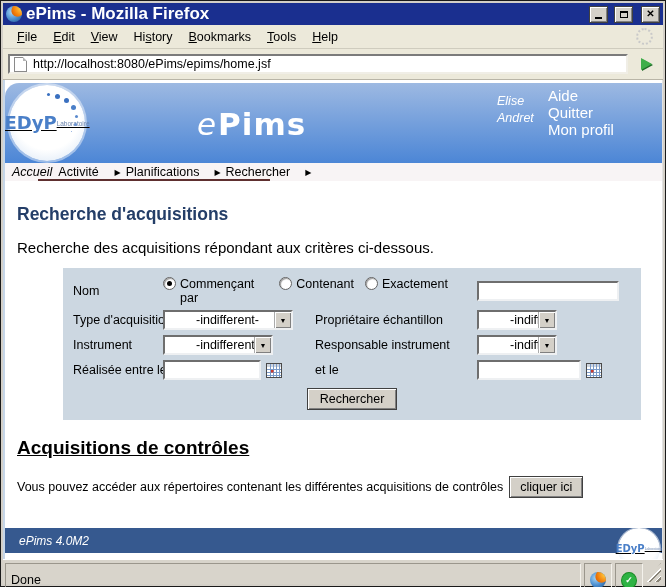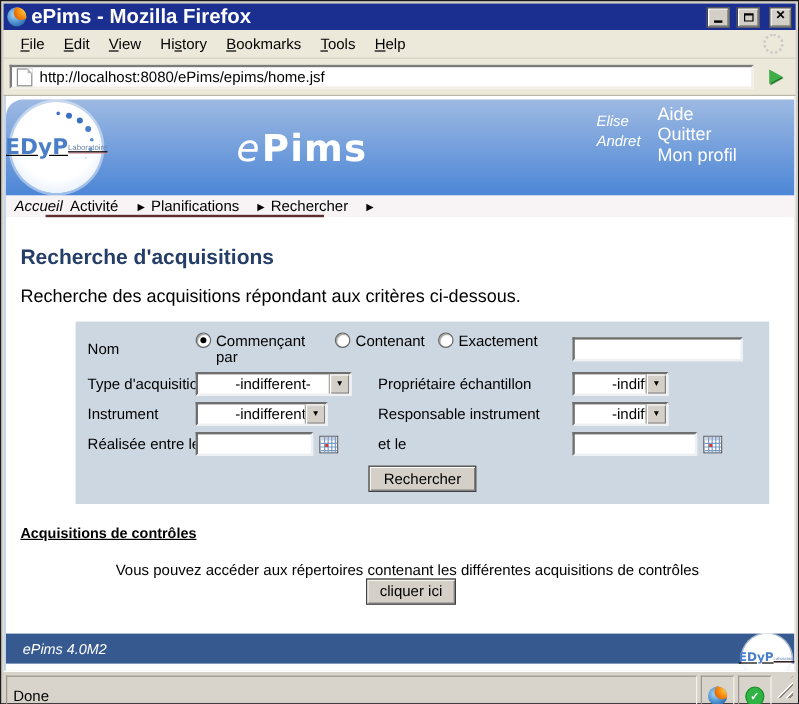--- a/index.html
+++ b/index.html
@@ -100,22 +100,22 @@
     box-shadow:inset 1px 1px 0 #fff,inset -1px -1px 0 #808080;
     display:flex;align-items:center;justify-content:center;font-size:7px;color:#000;}
   .sel-130{width:130px;} .sel-110{width:110px;} .sel-80{width:80px;margin-left:18px;}
   .daterow{display:flex;align-items:center;gap:5px;}
   .daterow.right{margin-left:18px;}
   .date-input{width:98px;} .date-input.w2{width:104px;}
   .cal-icon{cursor:pointer;display:inline-flex;}
   .btn{background:#d4d0c8;border:1px solid #404040;box-shadow:inset 1px 1px 0 #fff,inset -1px -1px 0 #808080;
     font:12.5px "Liberation Sans",sans-serif;padding:3px 12px;cursor:pointer;}
   .btn-row{grid-column:1/5;display:flex;justify-content:center;margin-top:3px;}
-  .controls-title{font-size:12px;font-weight:bold;text-decoration:underline;margin:17px 0 0 0;color:#000;}
-  .controls-row{font-size:12.5px;margin-top:17px;display:flex;align-items:center;white-space:nowrap;flex-direction:column;}
+  .controls-title{font-size:19px;font-weight:bold;text-decoration:underline;margin:17px 0 0 0;color:#000;}
+  .controls-row{font-size:12.5px;margin-top:17px;display:flex;align-items:center;white-space:nowrap;}
   .controls-row .btn{margin-left:6px;padding:3px 10px;}
   
   .footerbar{position:absolute;left:0;right:0;bottom:6px;height:25px;background:var(--footer,#36598f);
     color:#fff;display:flex;align-items:center;padding-left:14px;font-size:12px;font-style:italic;}
   
   .statusbar{height:25px;flex:0 0 25px;background:#d8d4cb;display:flex;align-items:stretch;gap:3px;
     padding:3px 2px 2px 2px;box-sizing:border-box;border-top:1px solid #fff;}
   .sPanel{border:1px solid;border-color:#9a968c #f4f2ec #f4f2ec #9a968c;display:flex;align-items:center;padding:16px 5px;}
   .sp-done{flex:1;font-size:12.5px;}
   .sp-icon{width:28px;justify-content:center;box-sizing:border-box;}

